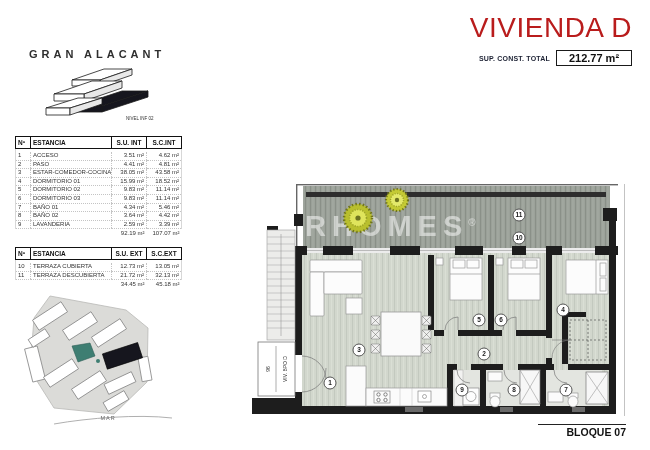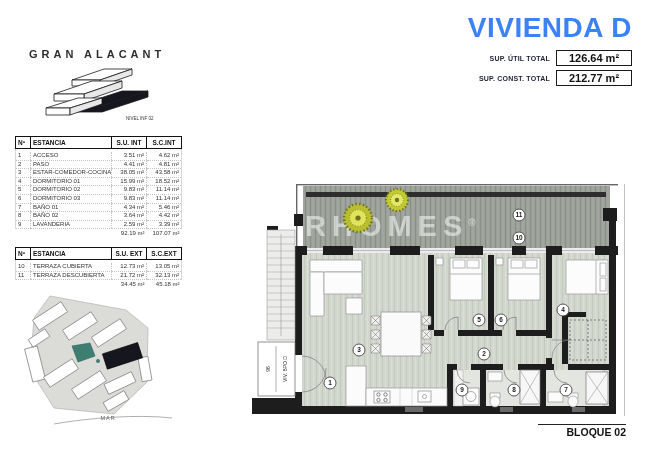--- a/index.html
+++ b/index.html
@@ -3,22 +3,22 @@
 <meta charset="utf-8">
 <style>
   html,body{margin:0;padding:0;background:#fff;}
   .sheet{position:relative;width:650px;height:450px;background:#fff;overflow:hidden;
          font-family:"Liberation Sans",sans-serif;color:#222;}
   
   .brand{position:absolute;left:29px;top:48px;font-size:11px;letter-spacing:4px;
          font-weight:600;color:#2e2e2e;white-space:nowrap;}
   .logo-svg{position:absolute;left:30px;top:62px;}
   
-  .title{position:absolute;right:18px;top:12px;font-size:28px;font-weight:700;
-         color:#3b82f6;letter-spacing:.5px;}
+  .title{position:absolute;right:18px;top:12px;font-size:28px;font-weight:400;
+         color:#b91c1c;letter-spacing:.5px;}
   .totals{position:absolute;right:18px;top:50px;display:flex;flex-direction:column;
           gap:4px;align-items:flex-end;}
   .total-row{display:flex;align-items:center;gap:6px;}
   .total-label{font-size:7px;font-weight:700;color:#1c2133;letter-spacing:.2px;}
   .total-box{border:1.5px solid #1a1a1a;background:#fff;min-width:62px;text-align:center;
              padding:1px 6px;font-size:11px;font-weight:700;color:#111;}
   
   .area-table{position:absolute;left:15px;border-collapse:collapse;table-layout:fixed;
               width:166px;font-size:6px;color:#333;}
   .t1{top:136px;}  .t2{top:247px;}
@@ -64,24 +64,20 @@
       <path d="M16,46 L48,36 L72,36 L40,46 Z"></path>
       <path d="M16,46 L40,46 L40,53 L16,53 Z"></path>
       <path d="M40,46 L72,36 L72,42 L40,53 Z" fill="#e8e8e8"></path>
     </g>
     <text x="96" y="58" font-size="4.5" fill="#333">NIVEL INF 02</text>
   </svg>
 
   <div class="title">VIVIENDA D</div>
   <div class="totals">
     <div class="total-row">
-      <span class="total-label">SUP. ÚTIL TOTAL</span>
-      <span class="total-box">126.64 m²</span>
-    </div>
-    <div class="total-row">
       <span class="total-label">SUP. CONST. TOTAL</span>
       <span class="total-box">212.77 m²</span>
     </div>
   </div>
 
   <table class="area-table t1">
     <colgroup>
         <col class="c-num">
         <col class="c-name">
         <col class="c-v1">
@@ -482,15 +478,15 @@
           <circle cx="269" cy="78" r="6" fill="#fff" stroke="#444" stroke-width="0.9"></circle>
           <text x="269" y="80.3">10</text>
         </g>
       <g>
           <circle cx="269" cy="55" r="6" fill="#fff" stroke="#444" stroke-width="0.9"></circle>
           <text x="269" y="57.3">11</text>
         </g>
     </g>
   </svg>
 
-  <div class="bloque">BLOQUE 02</div>
+  <div class="bloque">BLOQUE 07</div>
 
 </div>
 
 </body></html>

